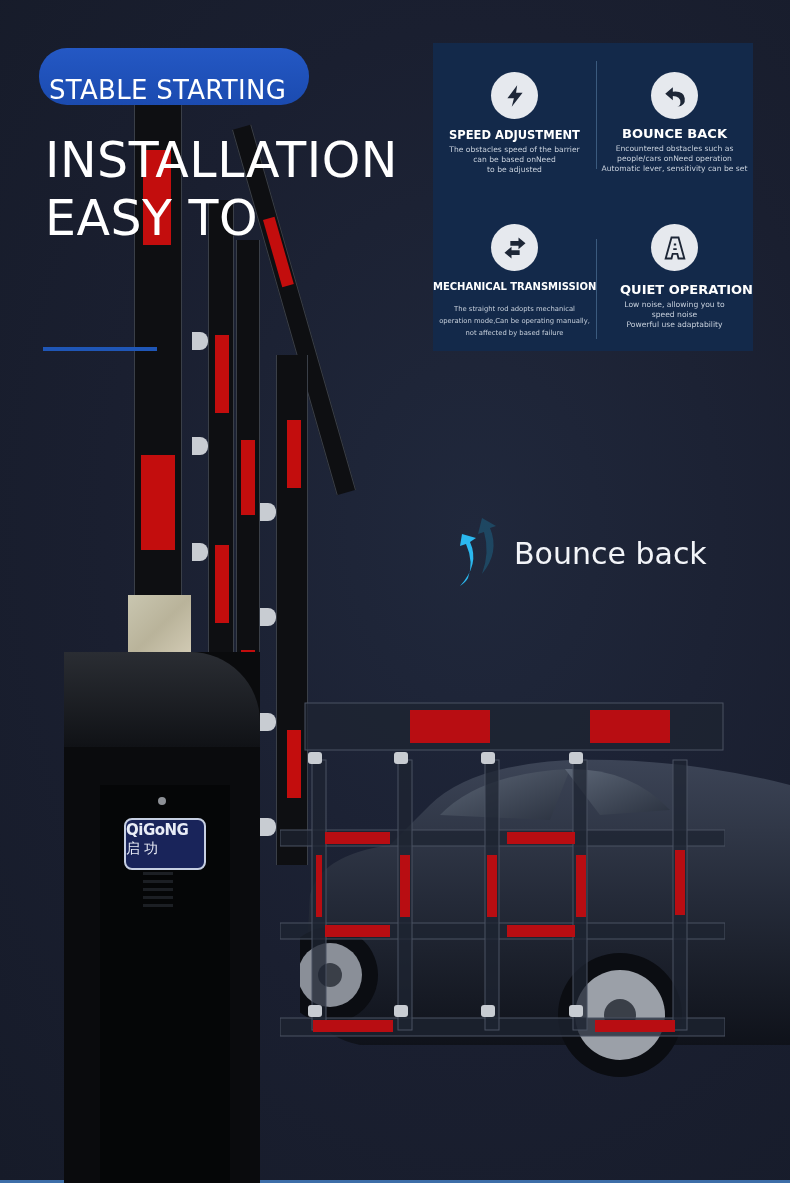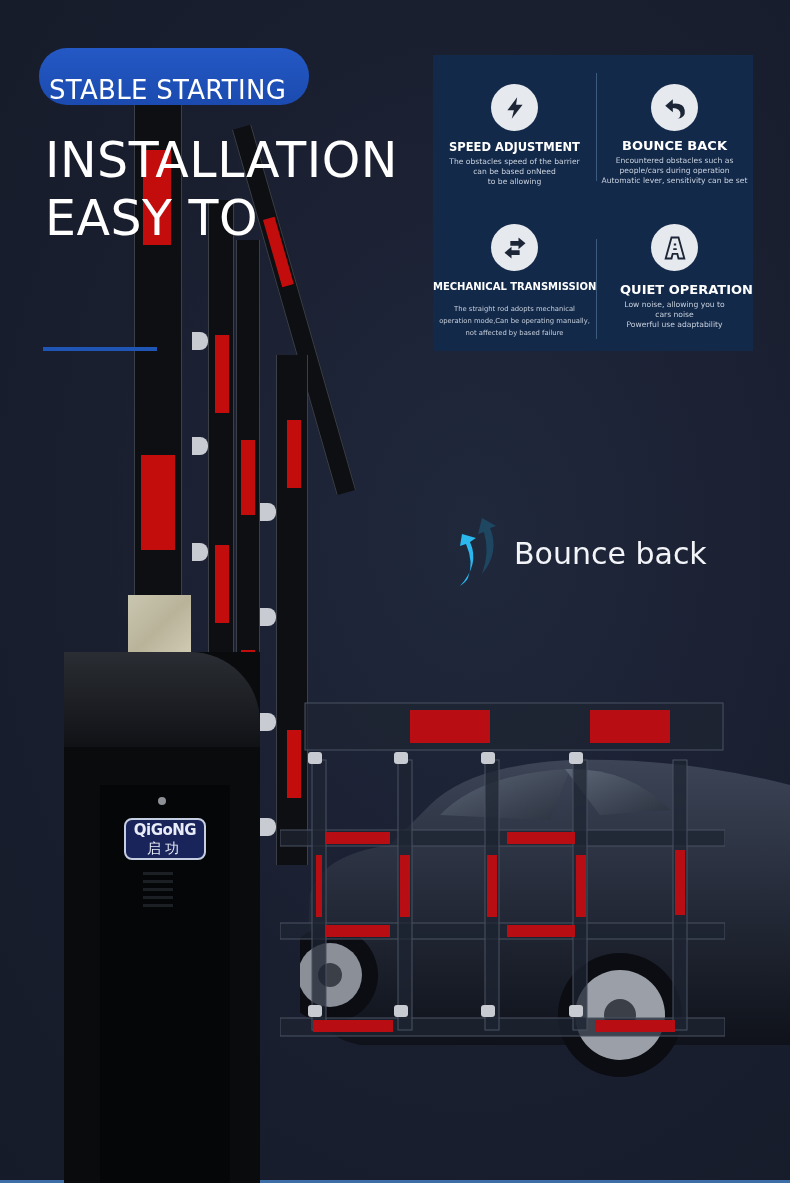--- a/index.html
+++ b/index.html
@@ -12,21 +12,21 @@
   
   .pill { position: absolute; left: 39px; top: 48px; width: 270px; height: 57px; border-radius: 28px;
     background: linear-gradient(180deg, #2458c4 0%, #1b4bb0 100%); z-index: 6; display: flex; align-items: flex-end; padding-left: 10px; }
   .pill span { font-family: "DejaVu Sans", sans-serif; font-size: 26px; color: #fff; letter-spacing: 0.3px; }
   .headline { position: absolute; left: 45px; top: 132px; z-index: 6; font-family: "DejaVu Sans", sans-serif;
     font-size: 49px; line-height: 58px; color: #fff; letter-spacing: 0.5px; white-space: nowrap; }
   .accent-line { position: absolute; left: 43px; top: 347px; width: 114px; height: 4px; background: #1f56b6; z-index: 6; }
 
   
   .panel { position: absolute; background: #13294a; z-index: 6; }
-  .panel.p1 { left: 433px; top: 55px; width: 320px; height: 168px; }
+  .panel.p1 { left: 433px; top: 43px; width: 320px; height: 168px; }
   .panel.p2 { left: 433px; top: 205px; width: 320px; height: 146px; }
   .panel .divider { position: absolute; left: 163px; top: 18px; width: 1px; background: #3b5a7e; }
   .panel.p1 .divider { height: 108px; }
   .panel.p2 .divider { height: 100px; top: 34px; }
   .feature { position: absolute; top: 0; width: 163px; text-align: center; }
   .feature.right { left: 163px; width: 157px; }
   .feature .icon-circle { width: 47px; height: 47px; border-radius: 50%; background: #e6e9ee; margin: 0 auto;
     display: flex; align-items: center; justify-content: center; }
   .panel.p1 .icon-circle { margin-top: 29px; }
   .panel.p2 .icon-circle { margin-top: 19px; }
@@ -45,22 +45,22 @@
 
   
   .pole { position: absolute; background: #0e0f12; border-left: 1px solid #3a3f48; border-right: 1px solid #3a3f48; }
   .stripe { position: absolute; background: #c30d0d; }
   .bracket { position: absolute; width: 16px; height: 18px; background: #c8ccd2; border-radius: 0 8px 8px 0; }
   .cabinet { position: absolute; left: 64px; top: 652px; width: 196px; height: 531px; background: #0a0b0d; z-index: 4; }
   .cabinet-top { position: absolute; left: 64px; top: 652px; width: 196px; height: 95px; background: linear-gradient(180deg,#2a2d33,#101216);
     border-radius: 0 70px 0 0; z-index: 4; }
   .cabinet-door { position: absolute; left: 100px; top: 785px; width: 130px; height: 398px; background: #050607; z-index: 5; }
   .mount-plate { position: absolute; left: 128px; top: 595px; width: 63px; height: 65px; background: linear-gradient(135deg,#c9c6b0,#b9b39a,#d4cdb7); z-index: 4; }
-  .logo { position: absolute; left: 124px; top: 818px; width: 82px; height: 42px; border: 2px solid #c6cfe2; border-radius: 8px; background: #19245a;
-    z-index: 6; text-align: center; }
+  .logo { position: absolute; left: 124px; top: 818px; width: 82px; height: 52px; border: 2px solid #c6cfe2; border-radius: 8px; background: #19245a;
+    z-index: 6; text-align: left; }
   .logo .l1 { font-family: "DejaVu Sans", sans-serif; font-weight: bold; font-size: 15px; color: #e8ecf6; line-height: 20px; letter-spacing: -0.5px; }
   .logo .l2 { font-family: "DejaVu Sans", sans-serif; font-size: 14px; color: #e8ecf6; line-height: 16px; letter-spacing: 4px; }
   .vent { position: absolute; left: 143px; width: 30px; height: 3px; background: #1c1f24; z-index: 6; }
 
   .fence { position: absolute; left: 280px; top: 700px; width: 445px; height: 340px; z-index: 3; }
   .car { position: absolute; left: 300px; top: 745px; width: 490px; height: 340px; z-index: 2; }
 </style>
 </head>
 <body>
 
@@ -192,34 +192,34 @@
     <div class="feature left">
       <div class="icon-circle">
         <svg width="26" height="26" viewBox="0 0 24 24">
             <path d="M14 2 L5 14 H11 L9 22 L19 9 H13 Z" fill="#1d2636"></path>
           </svg>
       </div>
       <div class="title">SPEED ADJUSTMENT</div>
       <div class="desc">
         <div>The obstacles speed of the barrier</div>
         <div>can be based onNeed</div>
-        <div>to be allowing</div>
+        <div>to be adjusted</div>
       </div>
     </div>
     <div class="divider"></div>
     <div class="feature right">
       <div class="icon-circle">
         <svg width="26" height="26" viewBox="0 0 24 24">
             <path d="M10 4 L3 10 L10 16 V12 Q17 12 17 18 Q17 21 14 22 Q22 21 21 14 Q20 7 10 8 Z" fill="#1d2636"></path>
           </svg>
       </div>
       <div class="title">BOUNCE BACK</div>
       <div class="desc">
         <div>Encountered obstacles such as</div>
-        <div>people/cars during operation</div>
+        <div>people/cars onNeed operation</div>
         <div>Automatic lever, sensitivity can be set</div>
       </div>
     </div>
   </div>
 
   <div class="panel p2">
     <div class="feature left">
       <div class="icon-circle">
         <svg width="28" height="28" viewBox="0 0 24 24">
             <path d="M8 6 H15 V3 L21 8 L15 13 V10 H8 Z M16 14 H9 V11 L3 16 L9 21 V18 H16 Z" fill="#1d2636"></path>
@@ -235,21 +235,21 @@
     <div class="divider"></div>
     <div class="feature right">
       <div class="icon-circle">
         <svg width="28" height="28" viewBox="0 0 24 24" fill="none" stroke="#1d2636" stroke-width="1.6">
             <path d="M9 3 L4 21 H9 L10 17 H14 L15 21 H20 L15 3 Z M10.5 13 H13.5 M11 9 H13"></path>
           </svg>
       </div>
       <div class="title">QUIET OPERATION</div>
       <div class="desc">
         <div>Low noise, allowing you to</div>
-        <div>cars noise</div>
+        <div>speed noise</div>
         <div>Powerful use adaptability</div>
       </div>
     </div>
   </div>
 
   <div class="bounce-label">
     <svg width="46" height="78" viewBox="0 0 46 78">
       <path d="M26 6 L40 14 L34 16 Q44 40 26 62 Q34 40 28 20 L22 22 Z" fill="#1e4a66" opacity="0.9"></path>
       <path d="M6 22 L20 26 L14 30 Q24 52 4 74 Q10 70 12 66 Q18 50 10 32 L4 34 Z" fill="#2bb8ef"></path>
     </svg>

